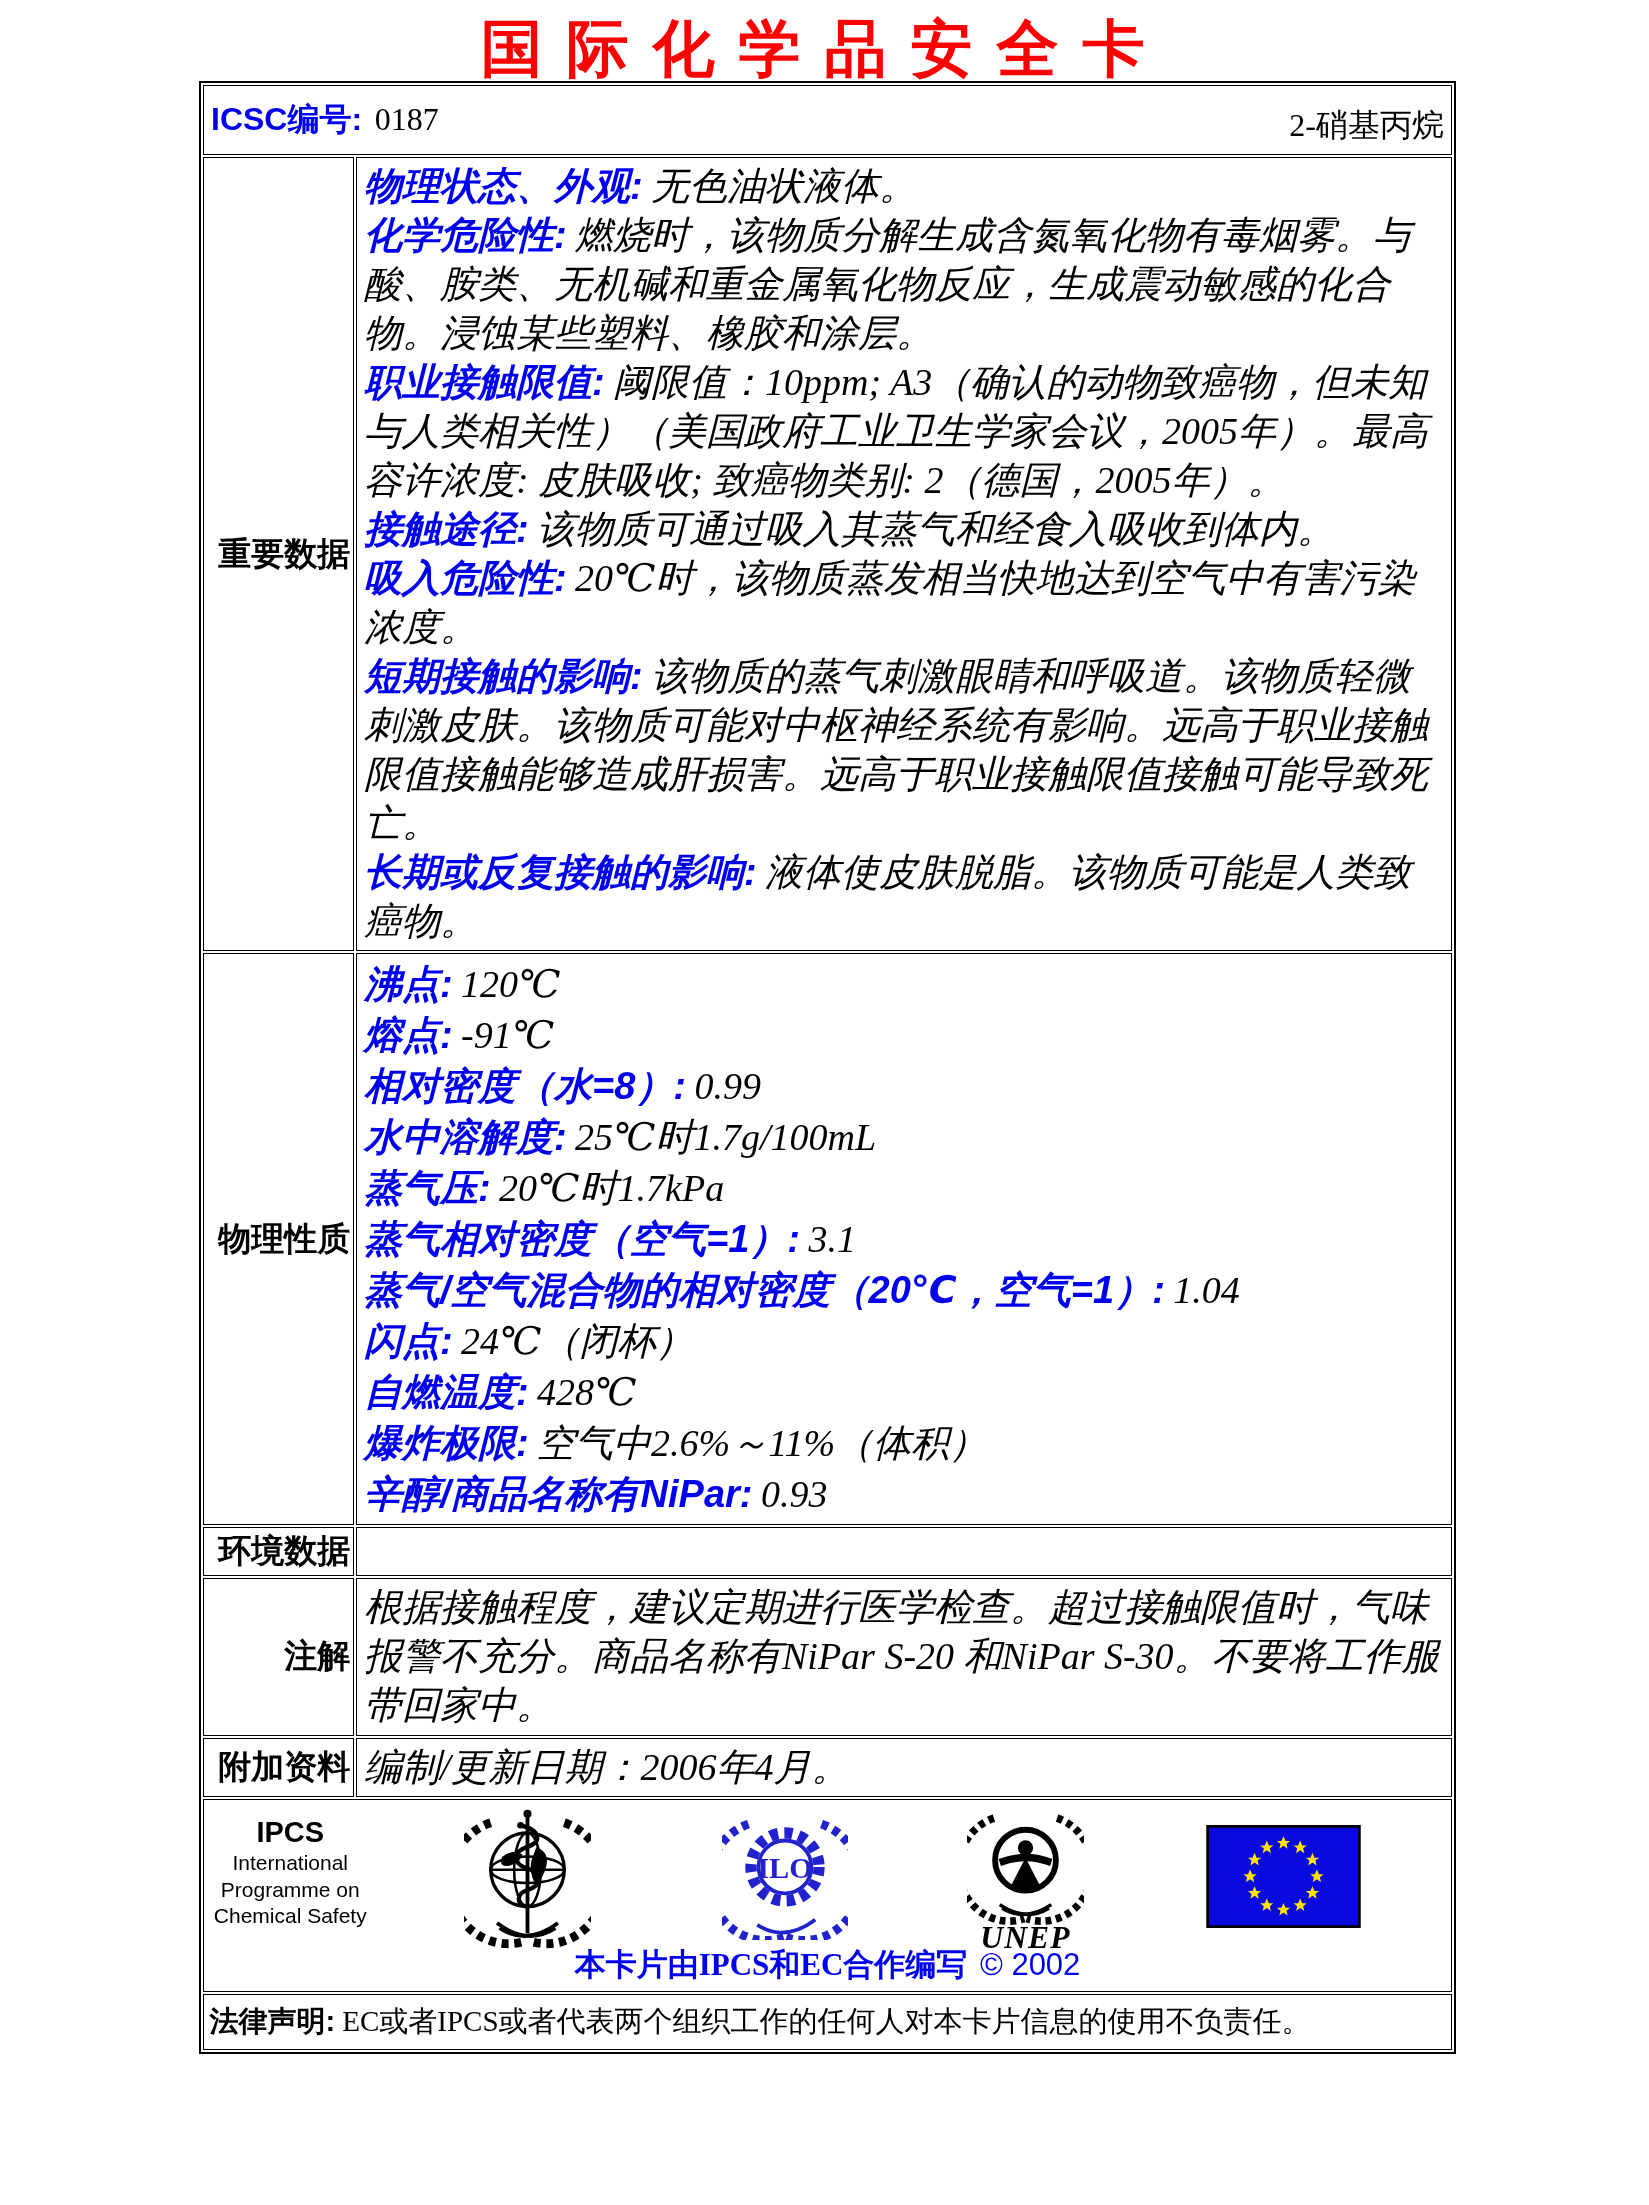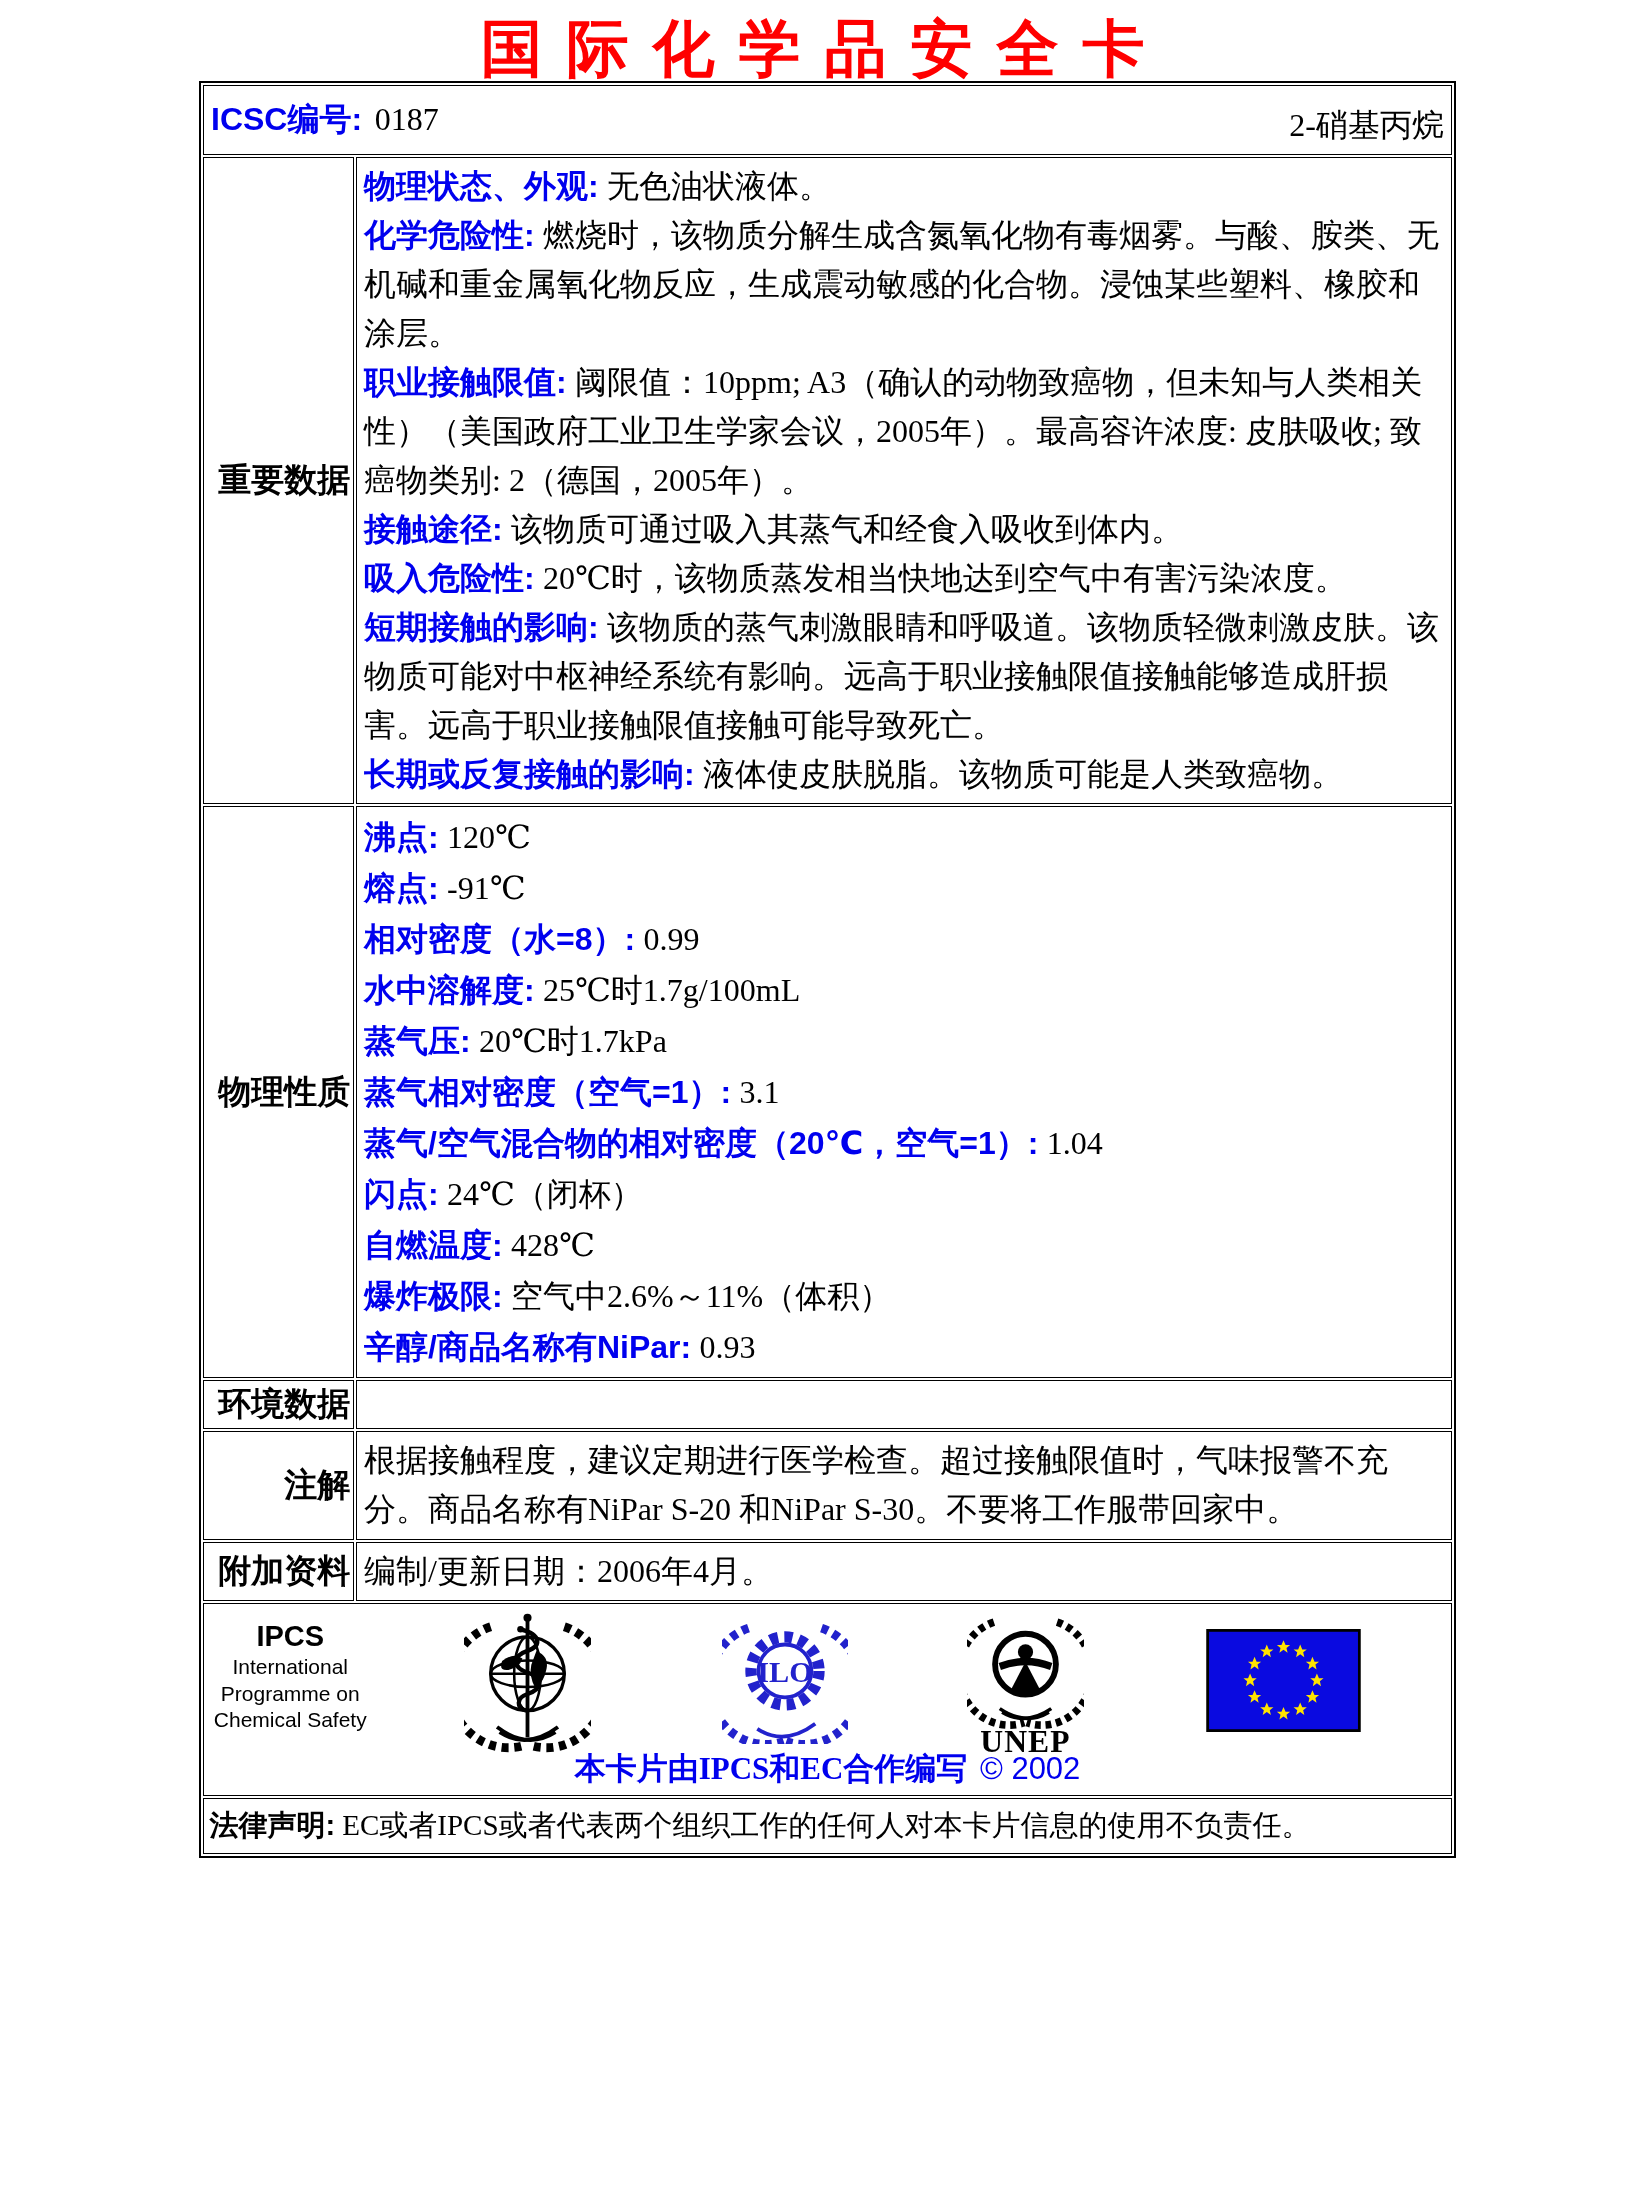--- a/index.html
+++ b/index.html
@@ -18,39 +18,39 @@
 
   td.header-cell{height:68px;padding:0 7px;}
   .hflex{display:flex;justify-content:space-between;align-items:center;}
   .hleft{font-size:32px;}
   .hval{margin-left:12.6px;font-size:32px;color:#000;}
   .hright{font-size:32px;color:#000;margin-top:11px;}
 
   td.side{text-align:right;color:#000000;font-family:"Liberation Sans","DejaVu Sans",sans-serif;
           font-weight:bold;font-size:33px;padding:0 2.8px;}
 
-  td.content{padding:4.2px 7px;font-size:32px;line-height:49px;vertical-align:top;}
+  td.content{padding:4.2px 7px;font-size:38px;line-height:49px;vertical-align:top;font-style:italic;}
   td.pcontent{line-height:51px;}
   .item{display:block;}
   .lbl{color:#0000ee;font-family:"Liberation Sans","DejaVu Sans",sans-serif;font-weight:bold;}
   .txt{color:#000;}
   .item .txt{margin-left:8.4px;}
 
   td.env-cell{height:39px;}
 
   td.logos-cell{height:191px;padding:0;}
   .logos-area{position:relative;width:100%;height:190px;}
   .ipcs-block{position:absolute;left:9.8px;top:14px;
               font-family:"Liberation Sans","DejaVu Sans",sans-serif;color:#000;text-align:center;}
   .ipcs-abbr{font-size:29px;font-weight:bold;line-height:36px;}
   .ipcs-line{font-size:21px;line-height:26.5px;}
   .logo{position:absolute;}
   .logo-who{left:260px;top:5.6px;}
   .logo-ilo{left:518px;top:8.4px;}
-  .logo-unep{left:763px;top:4.2px;}
+  .logo-unep{left:763px;top:4.2px;font-style:italic;}
   .logo-eu{left:1002px;top:25px;}
   .credit{position:absolute;left:0;bottom:4.2px;width:100%;text-align:center;
           color:#0000ee;font-size:31px;font-weight:bold;}
   .credit .copy{font-weight:normal;margin-left:12.6px;font-family:"Liberation Sans","DejaVu Sans",sans-serif;}
 
   td.legal-cell{height:54px;padding:0 5.6px;font-size:29px;}
   .legal-lbl{color:#000;font-family:"Liberation Sans","DejaVu Sans",sans-serif;font-weight:bold;}
   .legal-txt{margin-left:7px;}
 </style>
 </head>

